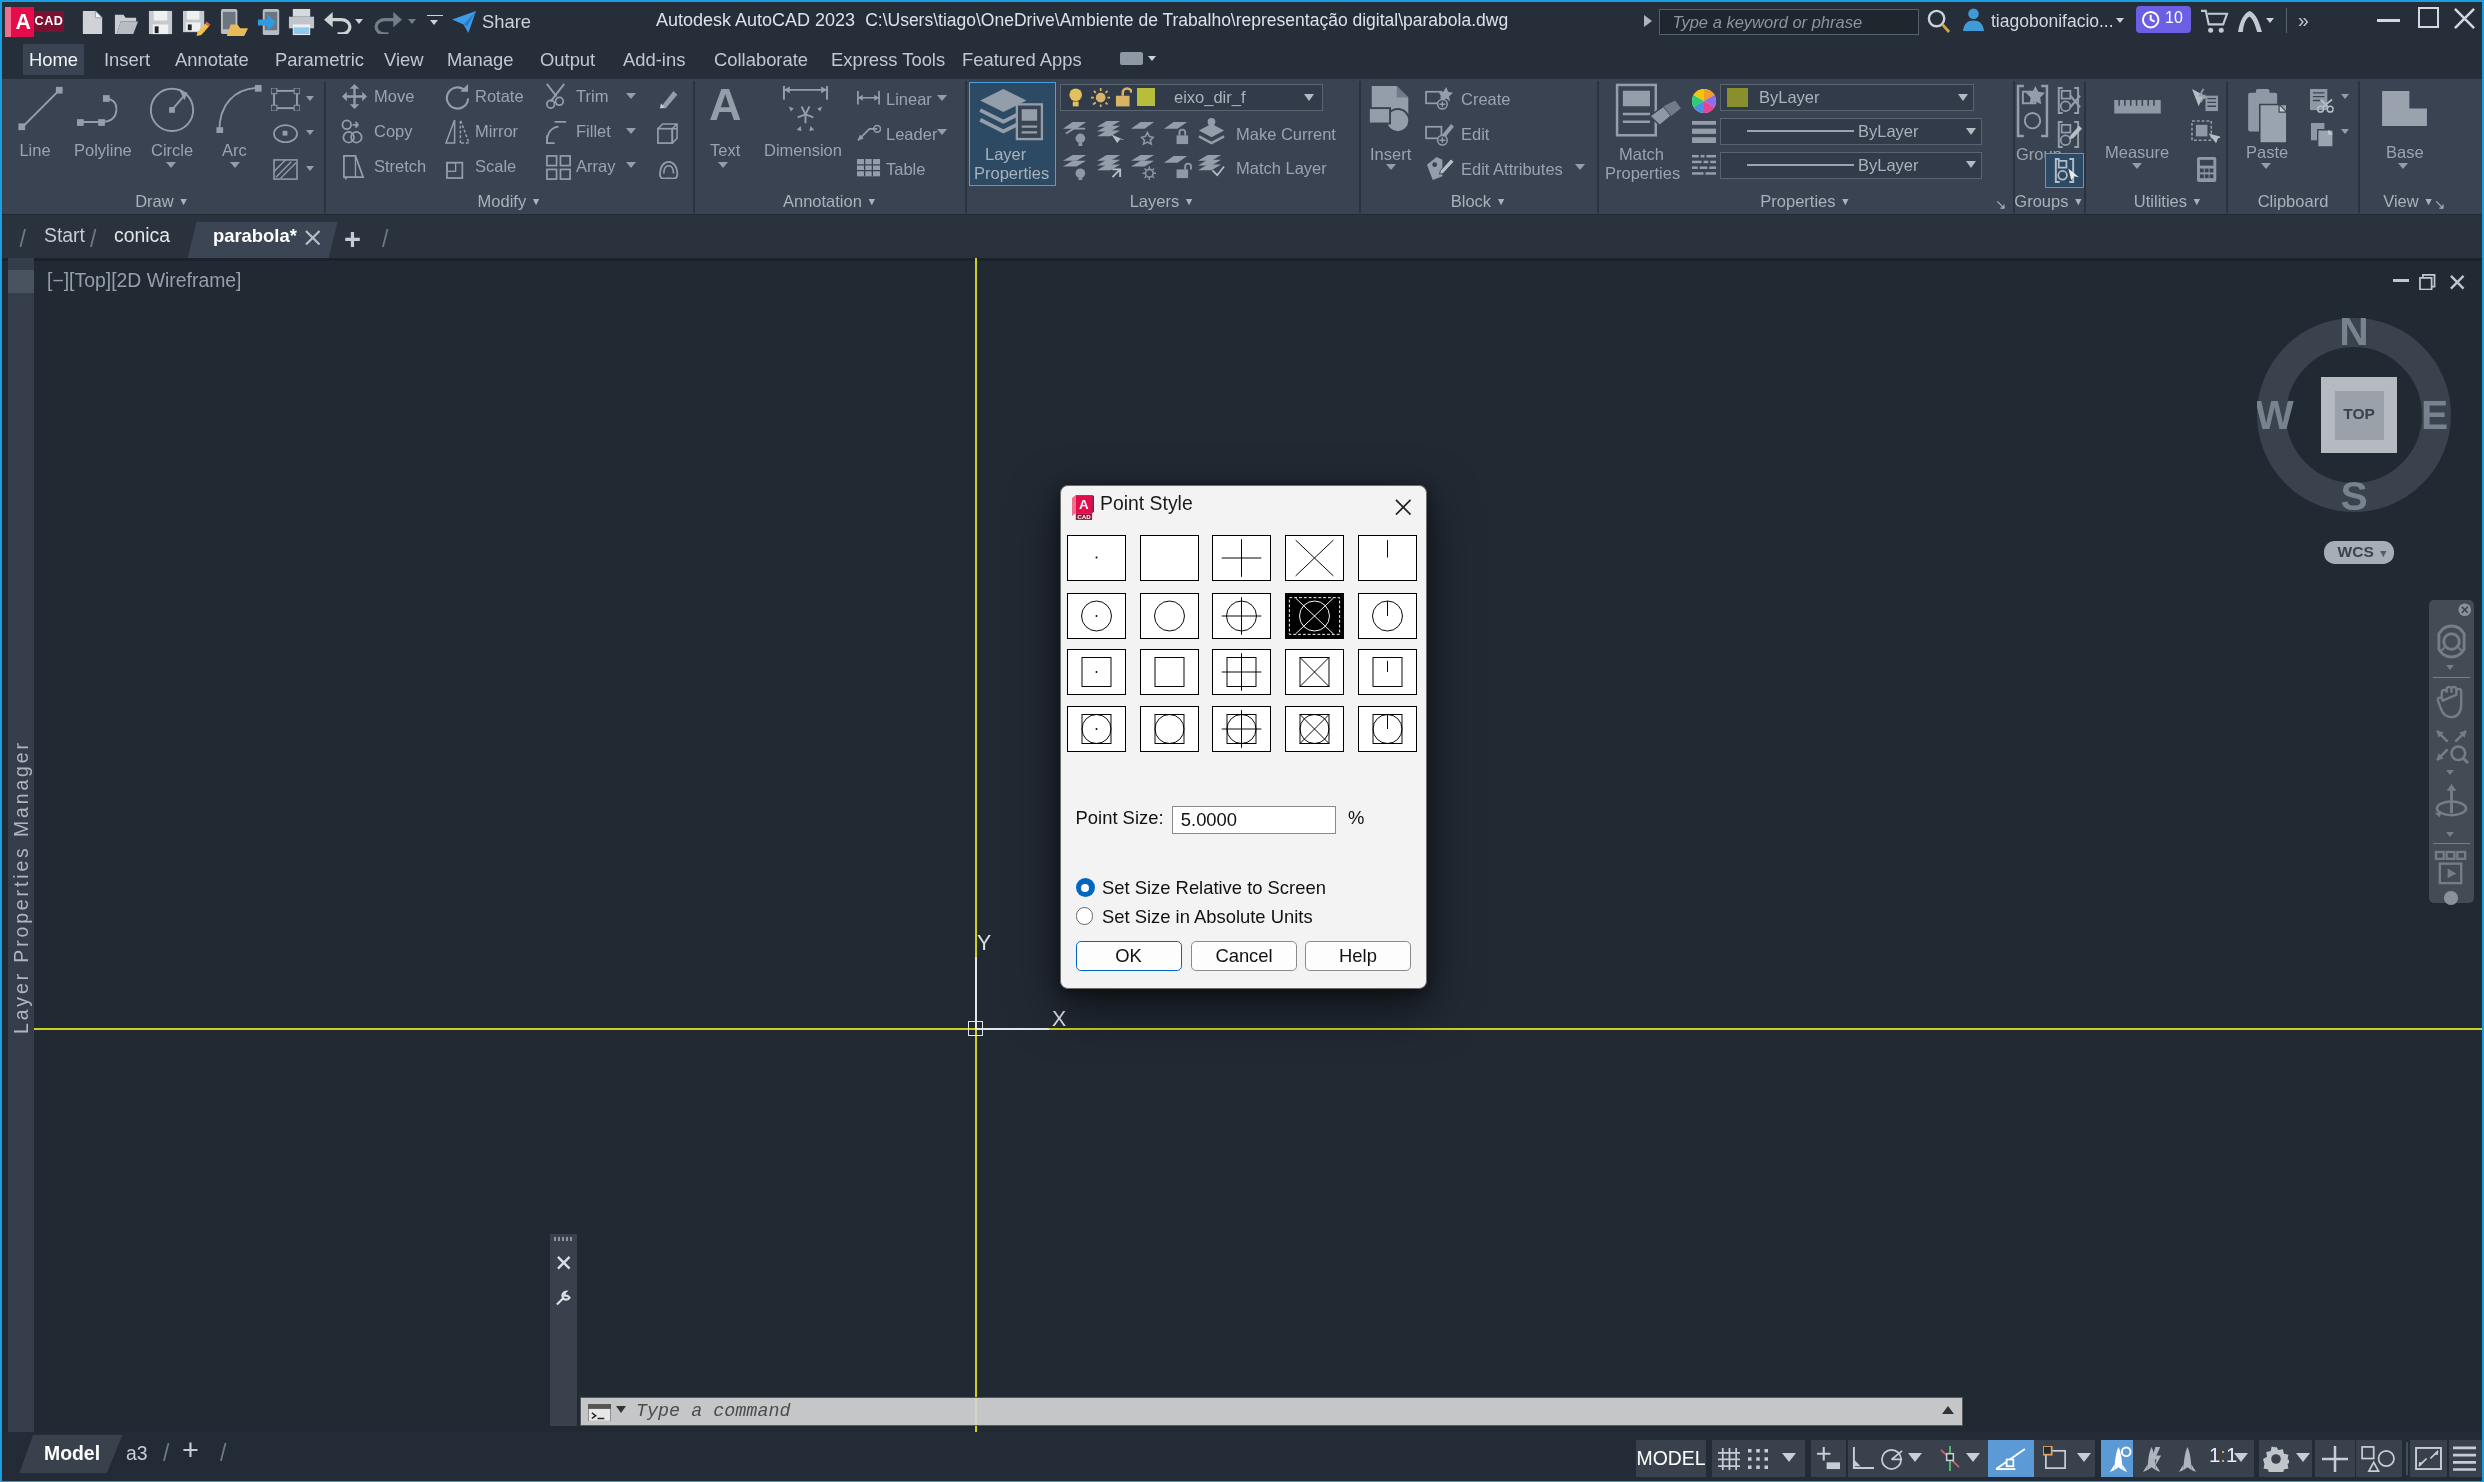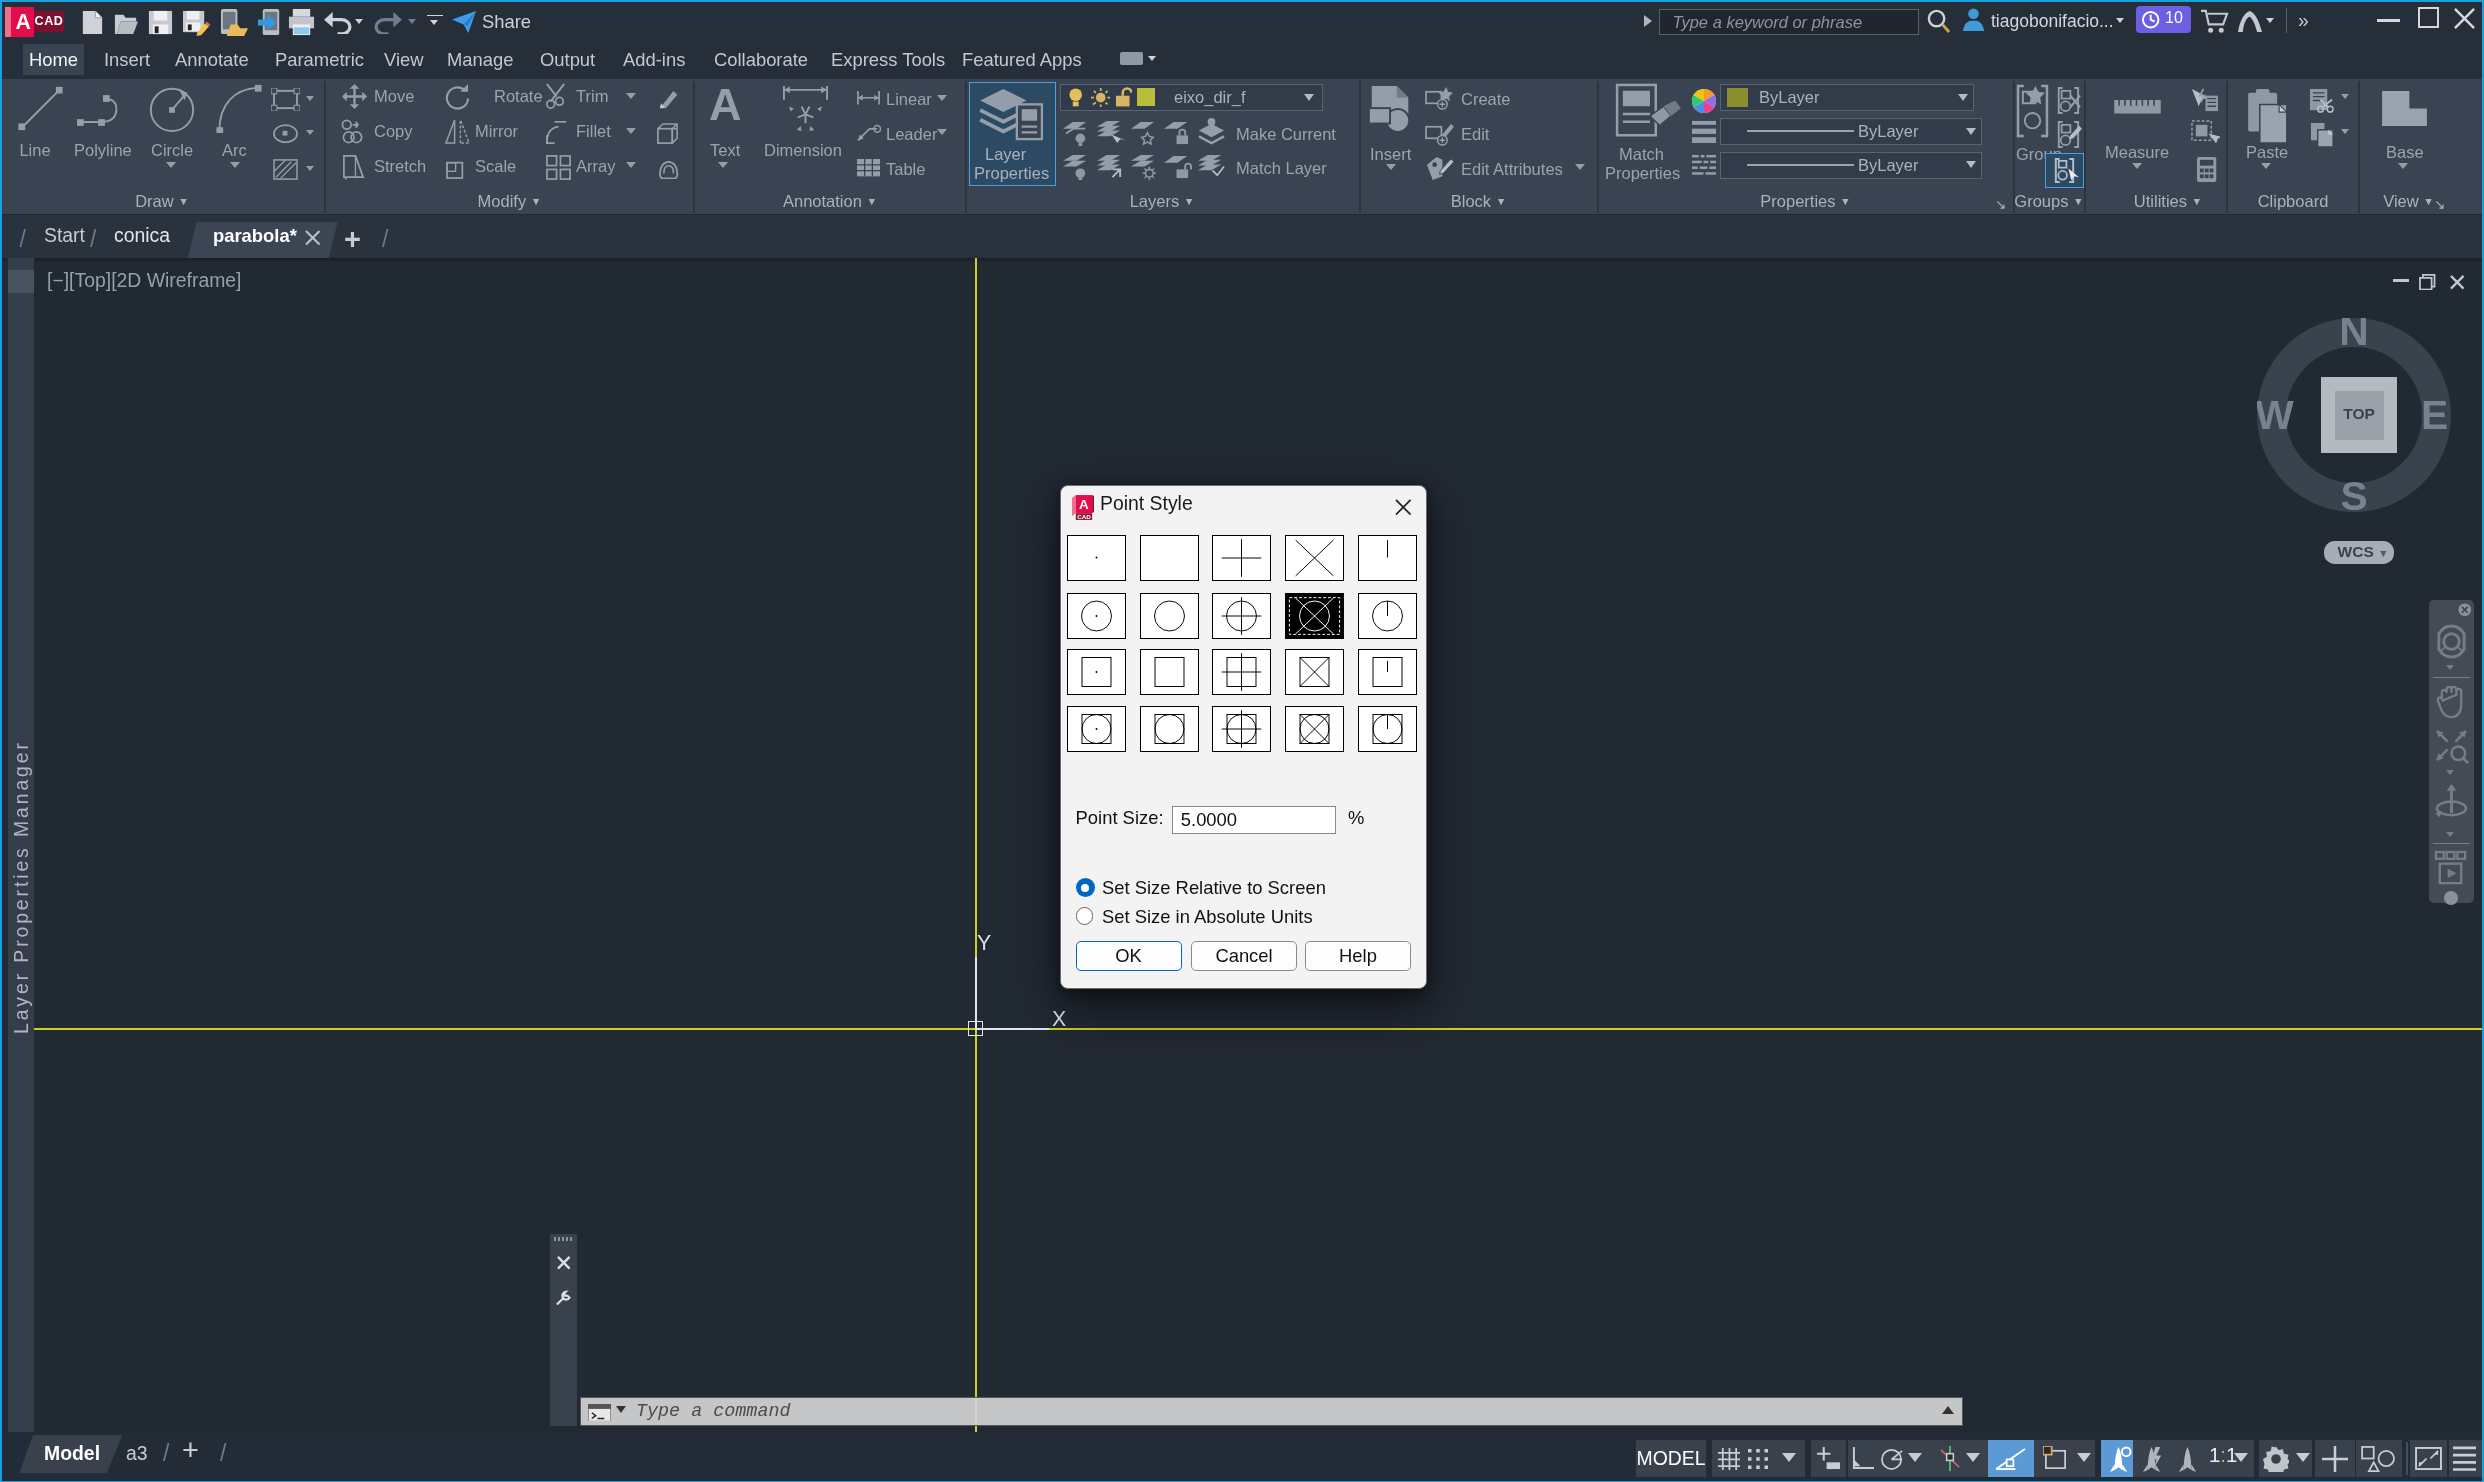--- a/index.html
+++ b/index.html
@@ -92,20 +92,21 @@
   <div class="abs" style="left:408px;top:19.4px;width:0;height:0;border-left:4.9px solid transparent;border-right:4.9px solid transparent;border-top:5.8px solid #737d89;"></div>
   <div class="abs" style="left:427px;top:14.6px;width:15.5px;height:1.9px;background:#cfd3d8;"></div>
   <div class="abs" style="left:430px;top:20.4px;width:0;height:0;border-left:4.9px solid transparent;border-right:4.9px solid transparent;border-top:5.8px solid #cfd3d8;"></div>
 
   <svg class="abs" style="left:451px;top:9.7px" width="26" height="24" viewBox="0 0 27 25">
       <path d="M1 10L26 1l-8 23-5-9z" fill="#3d9be9"></path>
       <path d="M13 15l13-14-9 16z" fill="#2a7fc7"></path>
     </svg>
   <div class="abs ttext" style="left:482px;top:10.7px;font-size:18.4px;color:#cdd2d9;">Share</div>
 
+  <div class="abs ttext" style="left:656px;top:9.7px;white-space:pre;font-size:18px;">Autodesk AutoCAD 2023  <span style="font-size:17.5px;">C:\Users\tiago\OneDrive\Ambiente de Trabalho\representação digital\parabola.dwg</span></div>
 
   <div class="abs" style="left:1644px;top:14.6px;width:0;height:0;border-top:6.8px solid transparent;border-bottom:6.8px solid transparent;border-left:8.7px solid #aeb5bd;"></div>
   <div class="abs" style="left:1659px;top:8.7px;width:260px;height:26px;background:#20262e;border:1px solid #56616e;color:#8a95a1;font-size:16.5px;font-style:italic;line-height:24px;padding-left:12.6px;">Type a keyword or phrase</div>
   <svg class="abs" style="left:1926px;top:7.8px" width="25" height="26" viewBox="0 0 26 27">
       <circle cx="11" cy="11" r="8" fill="none" stroke="#cdd2d8" stroke-width="2.5"></circle>
       <path d="M17 17l7 8" stroke="#caa54a" stroke-width="3"></path>
     </svg>
   <svg class="abs" style="left:1961px;top:6.8px" width="25" height="24" viewBox="0 0 26 25">
       <circle cx="13" cy="7" r="5.5" fill="#3f9bd8"></circle>
       <path d="M2 25c1-8 5-11 11-11s10 3 11 11z" fill="#3f9bd8"></path>
@@ -214,21 +215,21 @@
 
   <svg class="abs" style="left:342px;top:4.9px" width="25" height="25" viewBox="0 0 26 26">
       <path d="M13 0l5 5H8zM13 26l5-5H8zM0 13l5-5v10zM26 13l-5-5v10z" fill="#949eaa"></path>
       <path d="M13 4v18M4 13h18" stroke="#949eaa" stroke-width="2.4"></path>
     </svg>
   <div class="abs small" style="left:374px;top:7.8px;">Move</div>
   <svg class="abs" style="left:444px;top:3.9px" width="25" height="27" viewBox="0 0 26 28">
       <path d="M22 8A11 11 0 1 0 25 16" stroke="#949eaa" stroke-width="2.2" fill="none"></path>
       <path d="M25 1v8h-8z" fill="#949eaa"></path>
     </svg>
-  <div class="abs small" style="left:475px;top:7.8px;margin-left:19px;">Rotate</div>
+  <div class="abs small" style="left:475px;top:7.8px;">Rotate</div>
   <svg class="abs" style="left:543px;top:2.9px" width="27" height="27" viewBox="0 0 28 28">
       <path d="M4 2l10 13M22 2L8 20" stroke="#949eaa" stroke-width="2"></path>
       <circle cx="8" cy="23" r="4" stroke="#949eaa" stroke-width="1.8" fill="none"></circle>
       <circle cx="17" cy="20" r="4" stroke="#949eaa" stroke-width="1.8" fill="none"></circle>
     </svg>
   <div class="abs small" style="left:576px;top:7.8px;">Trim</div>
   <div class="abs" style="left:626px;top:13.6px;width:0;height:0;border-left:5.8px solid transparent;border-right:5.8px solid transparent;border-top:6.8px solid #949eaa;"></div>
   <svg class="abs" style="left:341px;top:40px" width="25" height="25" viewBox="0 0 26 26">
       <circle cx="6" cy="6" r="4.5" stroke="#949eaa" stroke-width="1.8" fill="none"></circle>
       <path d="M12 6h6m0 0l-3-3m3 3l-3 3" stroke="#949eaa" stroke-width="1.8" fill="none"></path>

